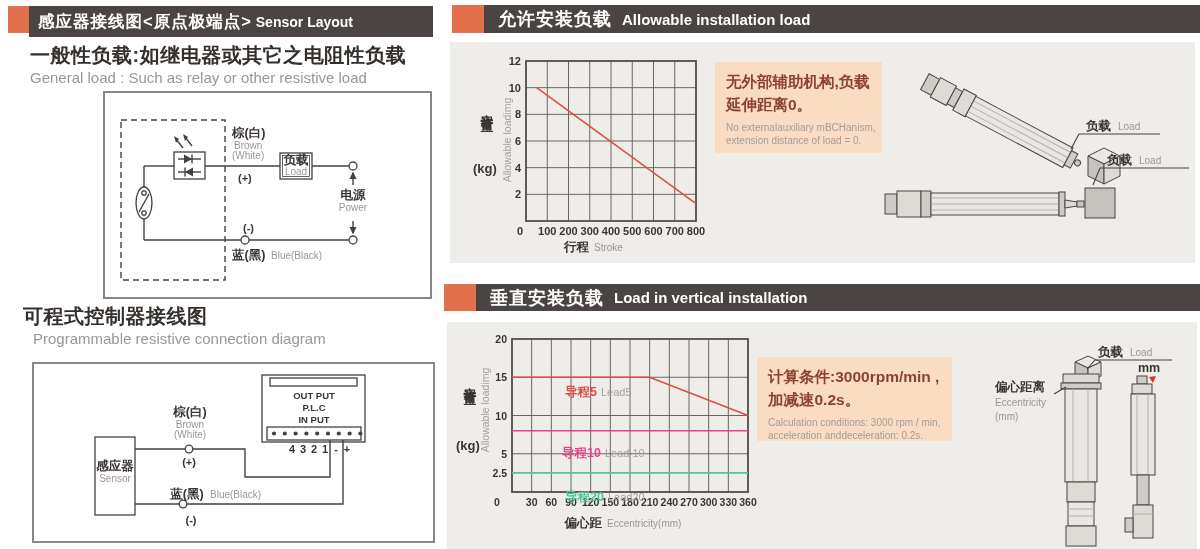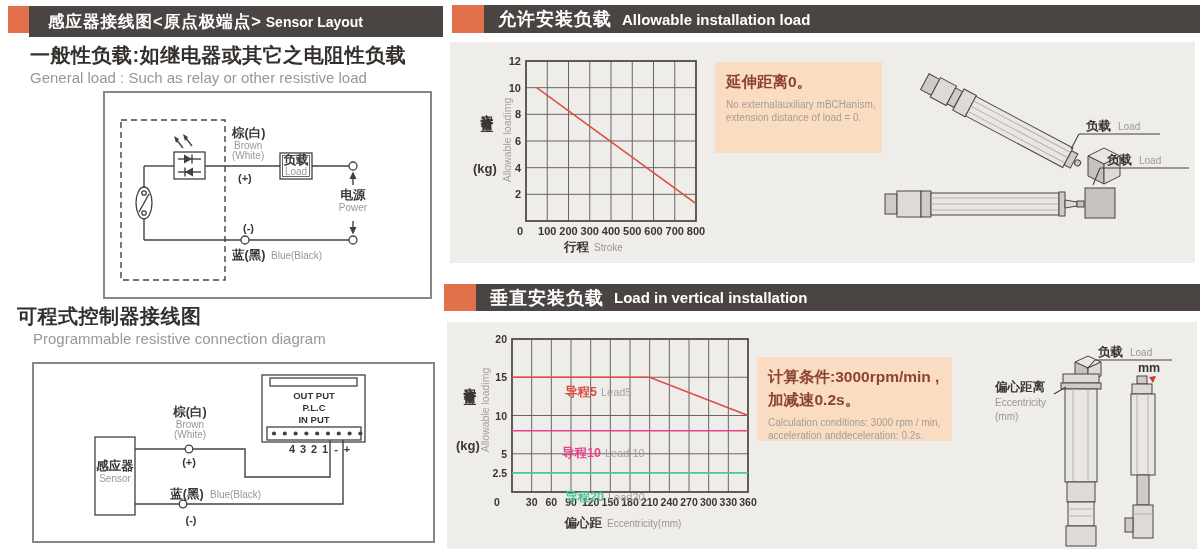--- a/index.html
+++ b/index.html
@@ -46,21 +46,21 @@
   .mline{stroke:#b5b1ad;stroke-width:1;}
   .lead{stroke:#454040;stroke-width:1.1;}
   .redmark{fill:#cf3b28;stroke:none;}
 </style>
 </head>
 <body>
 
 <div class="page">
 
   <div class="hdr-sq" style="left:8px;top:6px;width:21px;height:27px"></div>
-  <div class="hdr-bar" style="left:29px;top:6px;width:395px;height:31px;padding-left:19px">
+  <div class="hdr-bar" style="left:29px;top:6px;width:395px;height:31px;padding-left:9px">
     <span class="hdr-zh" style="font-size:16.5px">感应器接线图&lt;原点极端点&gt;</span>
     <span class="hdr-en" style="font-size:14px;margin-left:4px">Sensor Layout</span>
   </div>
 
   <div class="t-zh" style="left:30px;top:42px">一般性负载:如继电器或其它之电阻性负载</div>
   <div class="t-en" style="left:30px;top:69px">General load : Such as relay or other resistive load</div>
 
   <div class="cbox" style="left:103px;top:91px;width:329px;height:208px">
     <svg width="325" height="204" viewBox="0 0 325 204">
       <rect class="dash" x="16" y="27" width="104" height="160"></rect>
@@ -118,21 +118,21 @@
       <text class="cgy" x="127" y="66">(White)</text>
       <text class="csm" x="133" y="89">(+)</text>
       <text class="czh" x="248" y="106" font-size="11.5" text-anchor="middle">电源</text>
       <text class="cgy" x="248" y="118" text-anchor="middle">Power</text>
       <text class="csm" x="138" y="139">(-)</text>
       <text class="czh" x="127" y="166">蓝(黑)</text>
       <text class="cgy" x="166" y="166">Blue(Black)</text>
     </svg>
   </div>
 
-  <div class="t-zh" style="left:17px;top:303px">可程式控制器接线图</div>
+  <div class="t-zh" style="left:23px;top:303px">可程式控制器接线图</div>
   <div class="t-en" style="left:33px;top:330px">Programmable resistive connection diagram</div>
 
   <div class="cbox" style="left:32px;top:362px;width:403px;height:181px">
     <svg width="399" height="177" viewBox="0 0 399 177">
 
       <g>
         <rect class="comp" x="61" y="73" width="40" height="78"></rect>
         <text class="czh" x="81" y="106" font-size="12" text-anchor="middle">感应器</text>
         <text class="cgy" x="81" y="118" text-anchor="middle">Sensor</text>
       </g>
@@ -264,20 +264,21 @@
         <text x="71" y="49.666666666666664" class="tick" text-anchor="end" font-size="11">10</text>
         <text x="71" y="23" class="tick" text-anchor="end" font-size="11">12</text>
       </g>
     </svg>
 
   <div class="vzh" style="left:478px;top:104px">容许荷重</div>
   <div class="kg" style="left:473px;top:161px">(kg)</div>
   <div class="ven" style="left:452px;top:134px">Allowable loadimg</div>
 
   <div class="note" style="left:715px;top:62px;width:167px;height:91px">
+    <div class="note-zh">无外部辅助机构,负载</div>
     <div class="note-zh">延伸距离0。</div>
     <div class="note-en">
       <div>No externalauxiliary mBCHanism,</div>
       <div>extension distance of load = 0.</div>
     </div>
   </div>
 
   <div class="hdr-sq" style="left:444px;top:284px;width:32px;height:27px"></div>
   <div class="hdr-bar" style="left:476px;top:284px;width:717px;height:27px;padding-left:14px">
     <span class="hdr-zh" style="font-size:18px">垂直安装负载</span>

